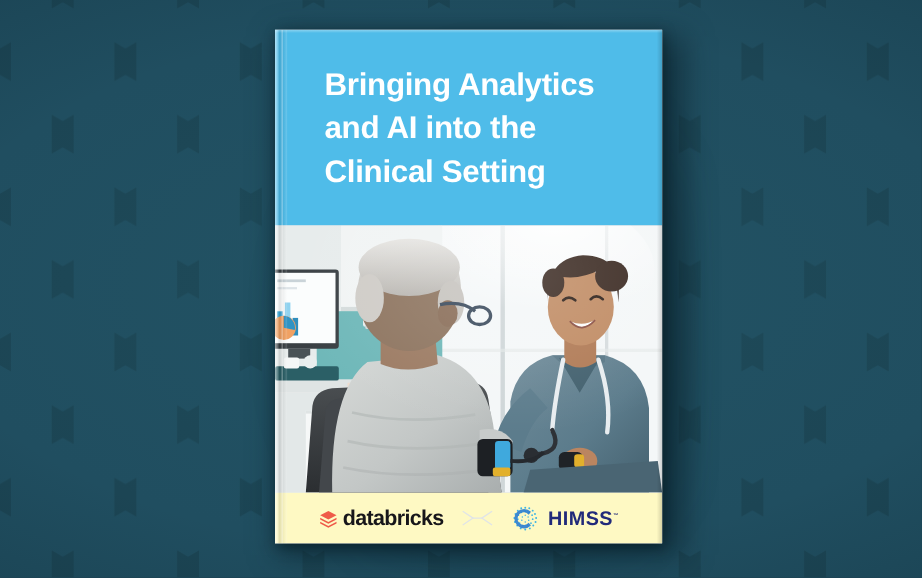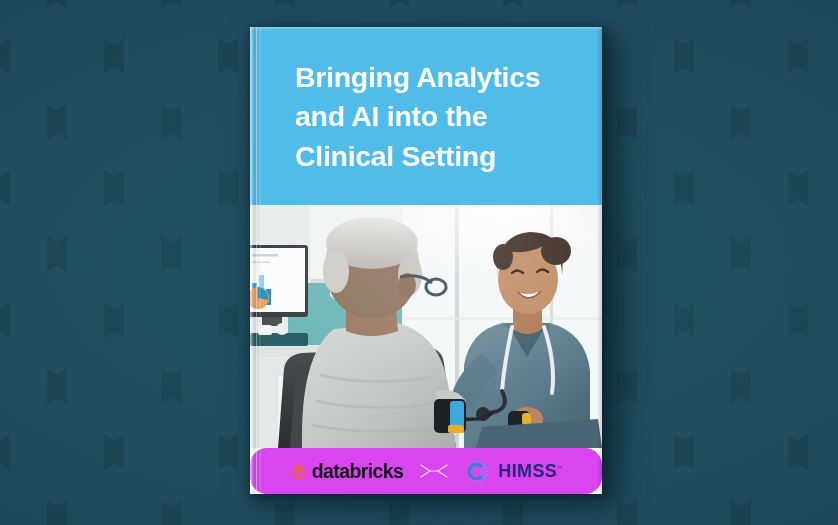--- a/index.html
+++ b/index.html
@@ -112,26 +112,25 @@
     width:100%; height:243px;
     overflow:hidden;
     background:#cfd7da;
   }
   #cover-photo svg { display:block; width:100%; height:100%; }
 
   
   #cover-logos {
     position:absolute; left:0; bottom:0;
     width:100%; height:46px;
-    background:#d946ef;
+    background:#fef9c3;
     display:flex;
     align-items:center;
     justify-content:center;
     gap:0px;
-    border-radius:17px;
   }
   .logo-group { display:flex; align-items:center; }
 
   
   #logo-databricks { gap:5px; }
   #db-mark { width:17px; height:17px; flex:none; }
   #db-word {
     font-size:19.5px;
     font-weight:bold;
     color:#17161a;

